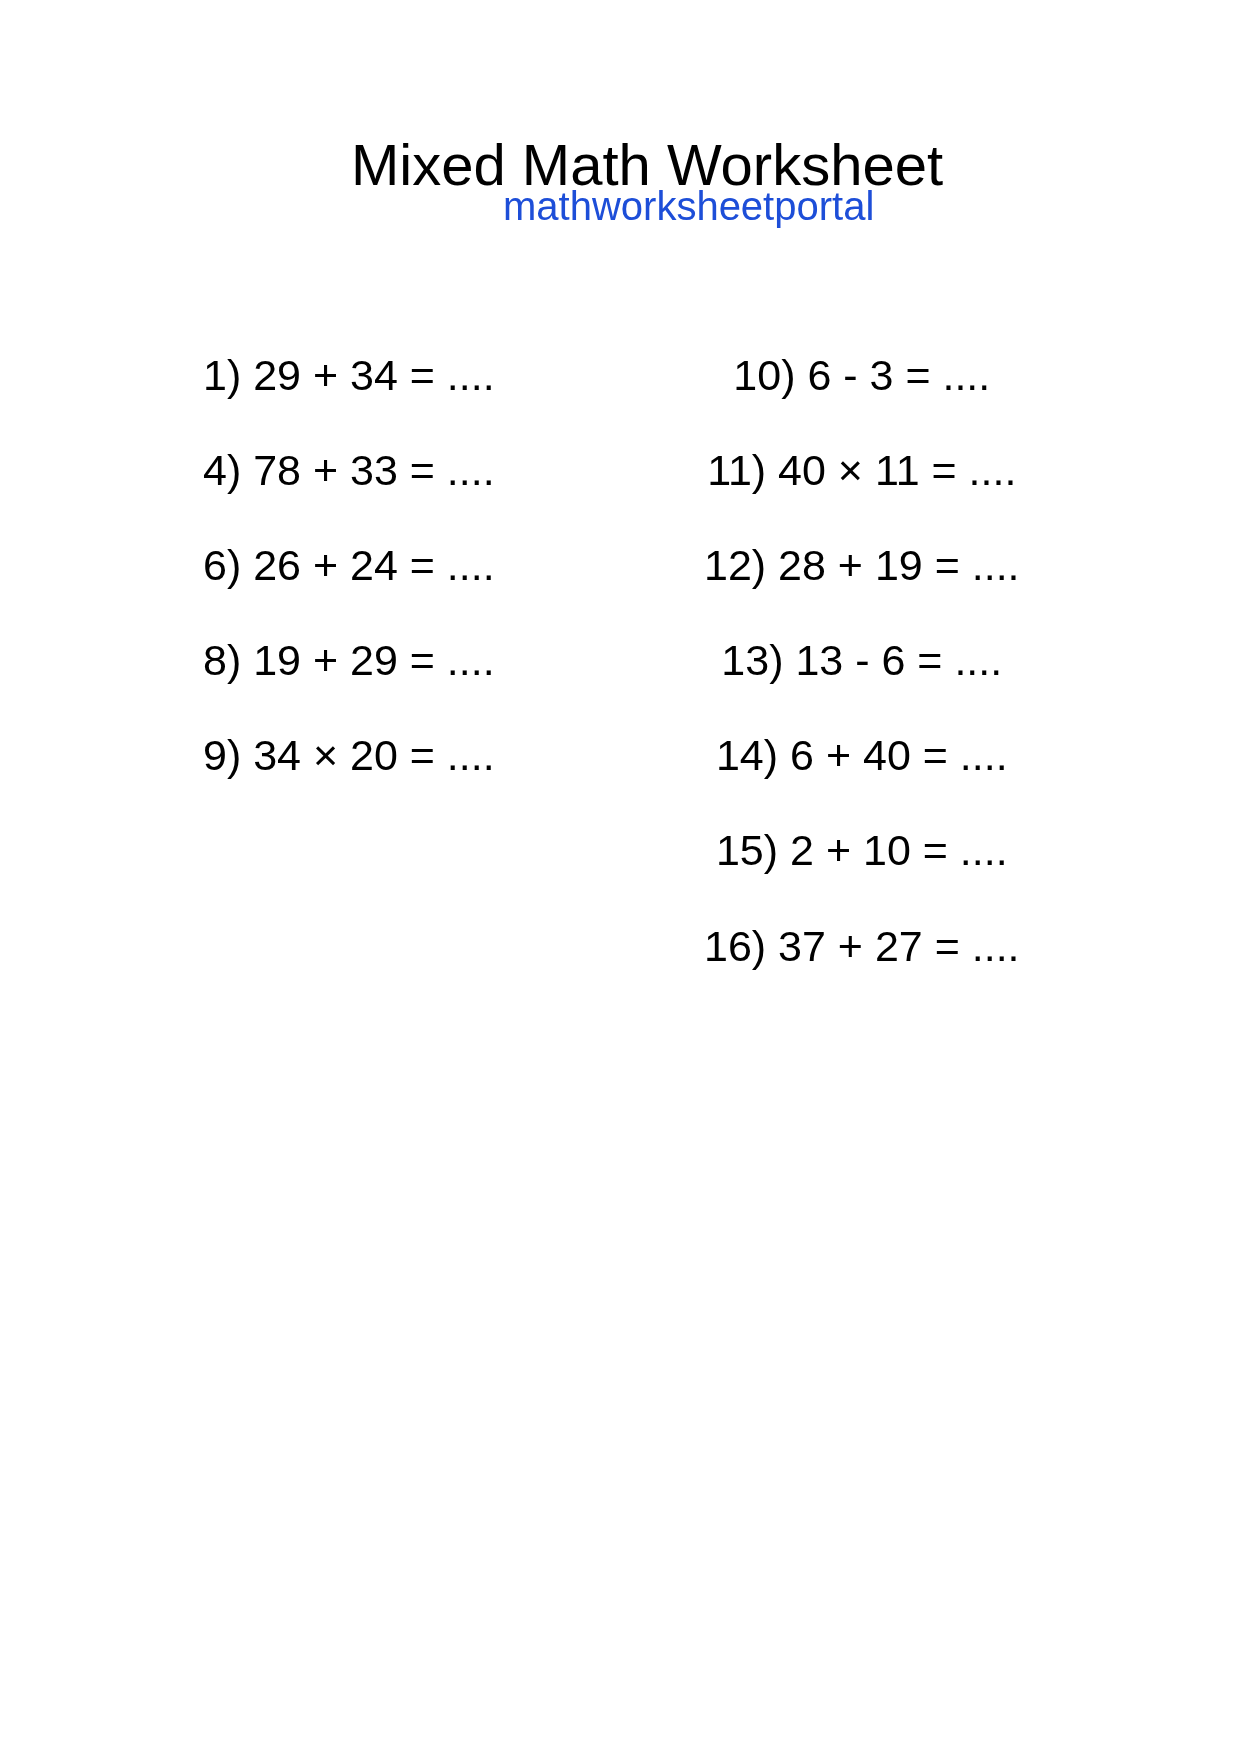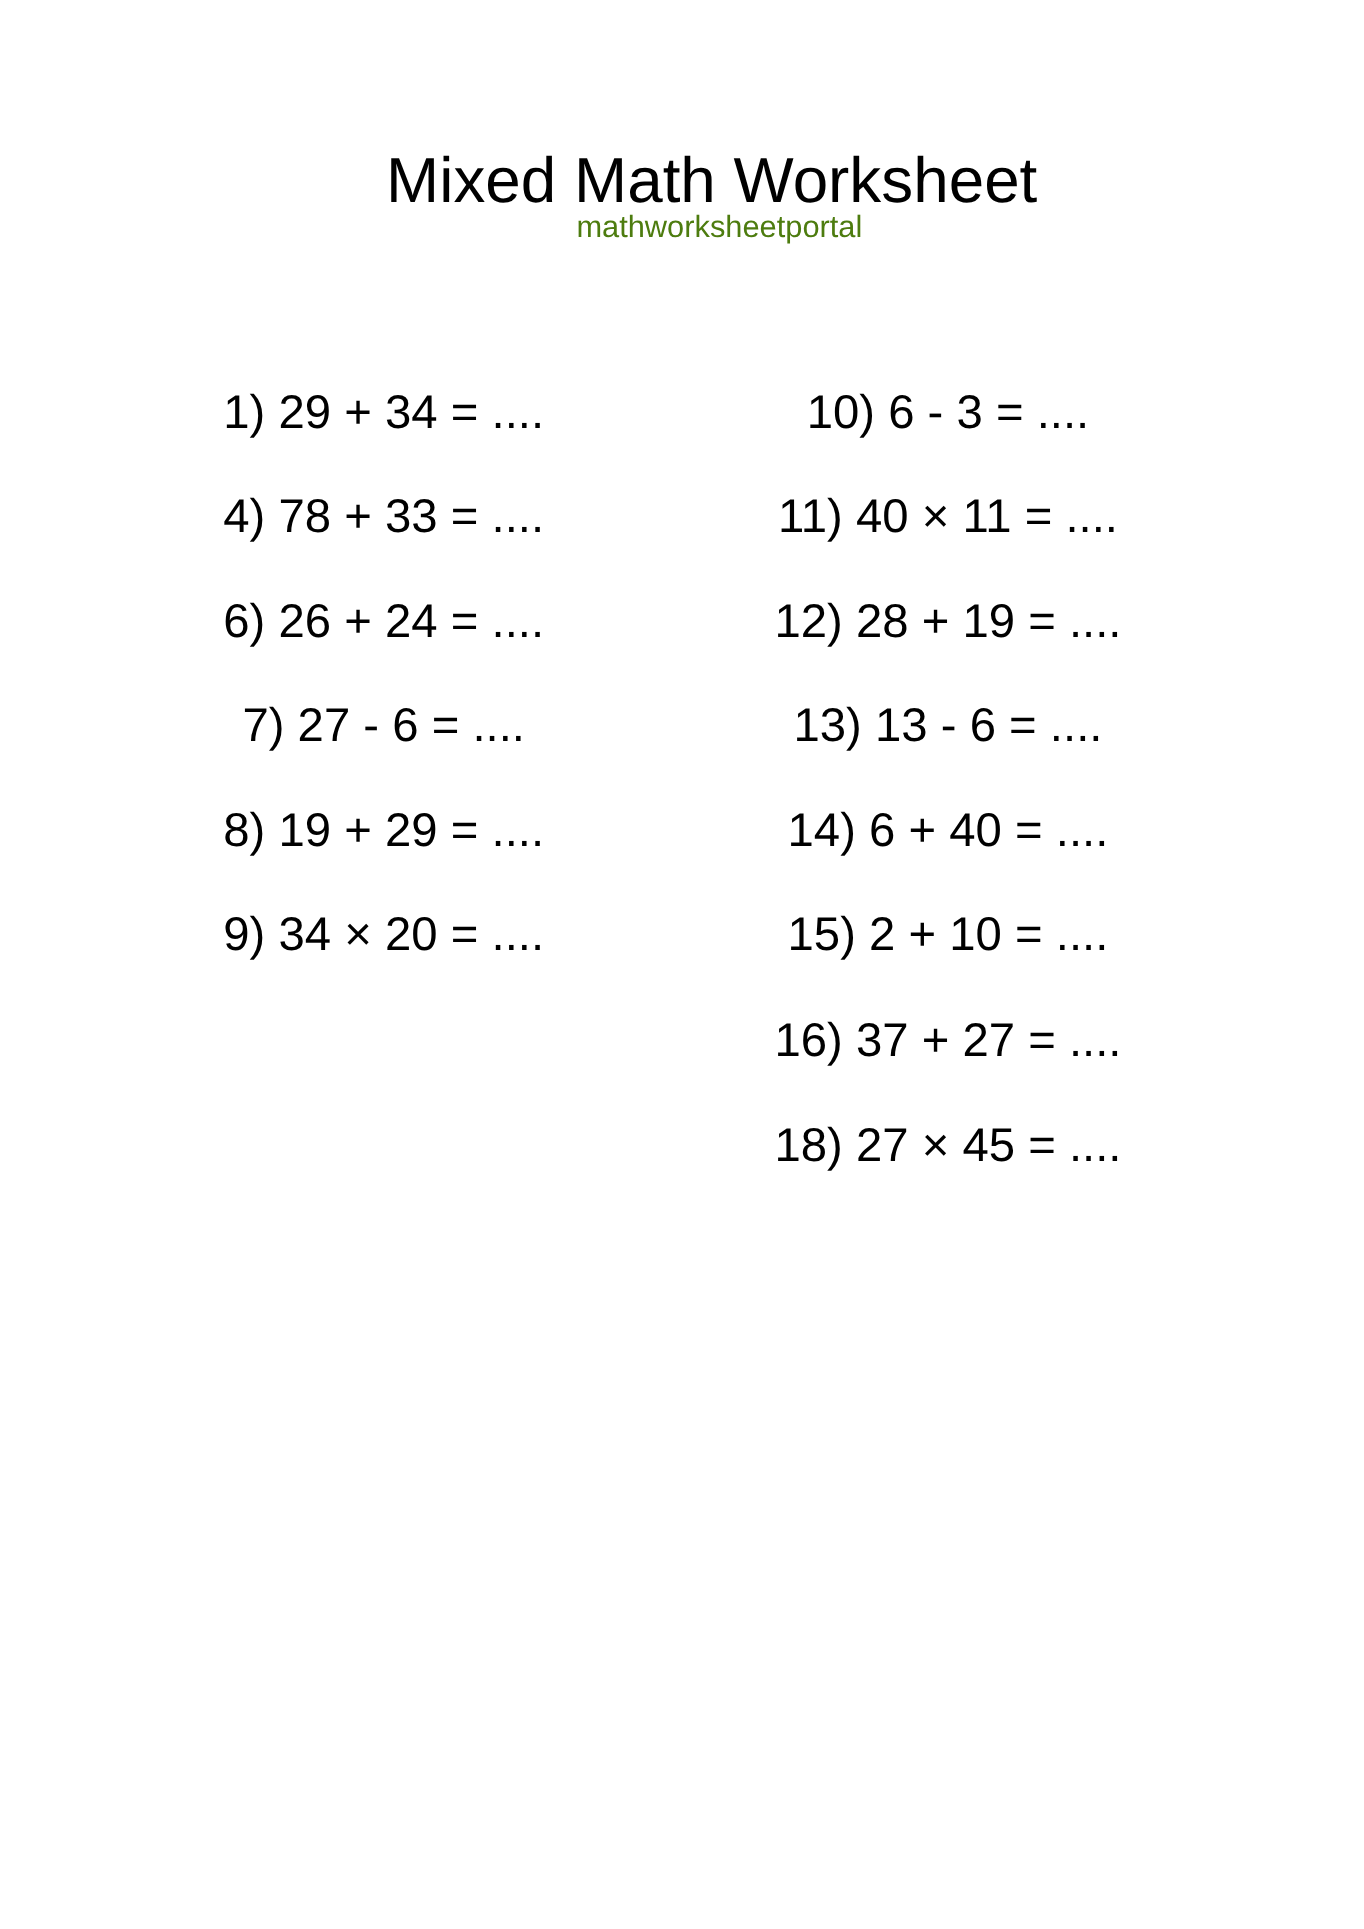--- a/index.html
+++ b/index.html
@@ -20,26 +20,26 @@
       left: 351px;
       top: 100px;
       font-size: 58px;
       line-height: 66px;
       white-space: nowrap;
       color: #000000;
       margin-top: 32px;
     }
     .subtitle {
       position: absolute;
-      left: 524px;
+      left: 503px;
       top: 182px;
-      font-size: 28px;
+      font-size: 40px;
       line-height: 48px;
       white-space: nowrap;
-      color: #4d7c0f;
+      color: #1d4ed8;
     }
     .column {
       position: absolute;
       top: 349px;
     }
     .col-left { left: 203px; }
     .col-right { left: 704px; }
     .problem {
       height: 95.1px;
       font-size: 43px;
@@ -51,27 +51,25 @@
 </head>
 <body>
 
 <div class="title">Mixed Math Worksheet</div>
 <div class="subtitle">mathworksheetportal</div>
 
 <div class="column col-left">
   <div class="problem">1) 29 + 34 = ....</div>
   <div class="problem">4) 78 + 33 = ....</div>
   <div class="problem">6) 26 + 24 = ....</div>
-  <div class="problem">7) 27 - 6 = ....</div>
   <div class="problem">8) 19 + 29 = ....</div>
   <div class="problem">9) 34 × 20 = ....</div>
 </div>
 
 <div class="column col-right">
   <div class="problem">10) 6 - 3 = ....</div>
   <div class="problem">11) 40 × 11 = ....</div>
   <div class="problem">12) 28 + 19 = ....</div>
   <div class="problem">13) 13 - 6 = ....</div>
   <div class="problem">14) 6 + 40 = ....</div>
   <div class="problem">15) 2 + 10 = ....</div>
   <div class="problem">16) 37 + 27 = ....</div>
-  <div class="problem">18) 27 × 45 = ....</div>
 </div>
 
 </body></html>

